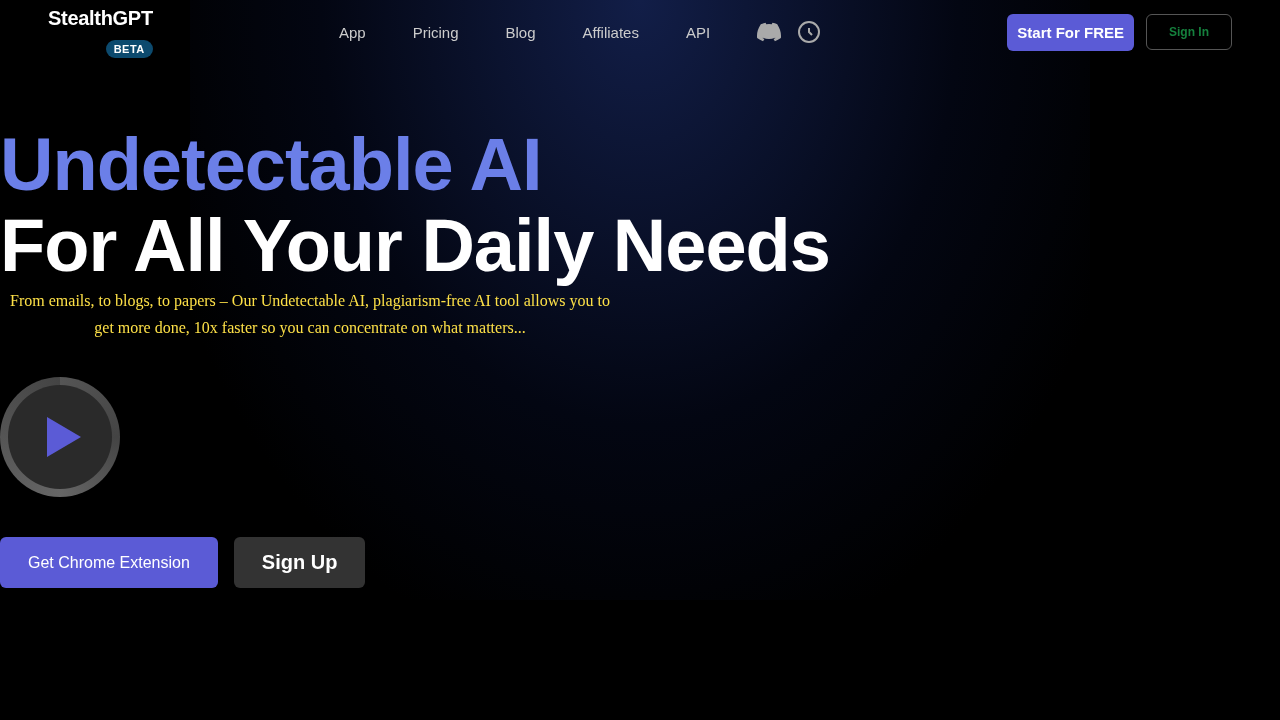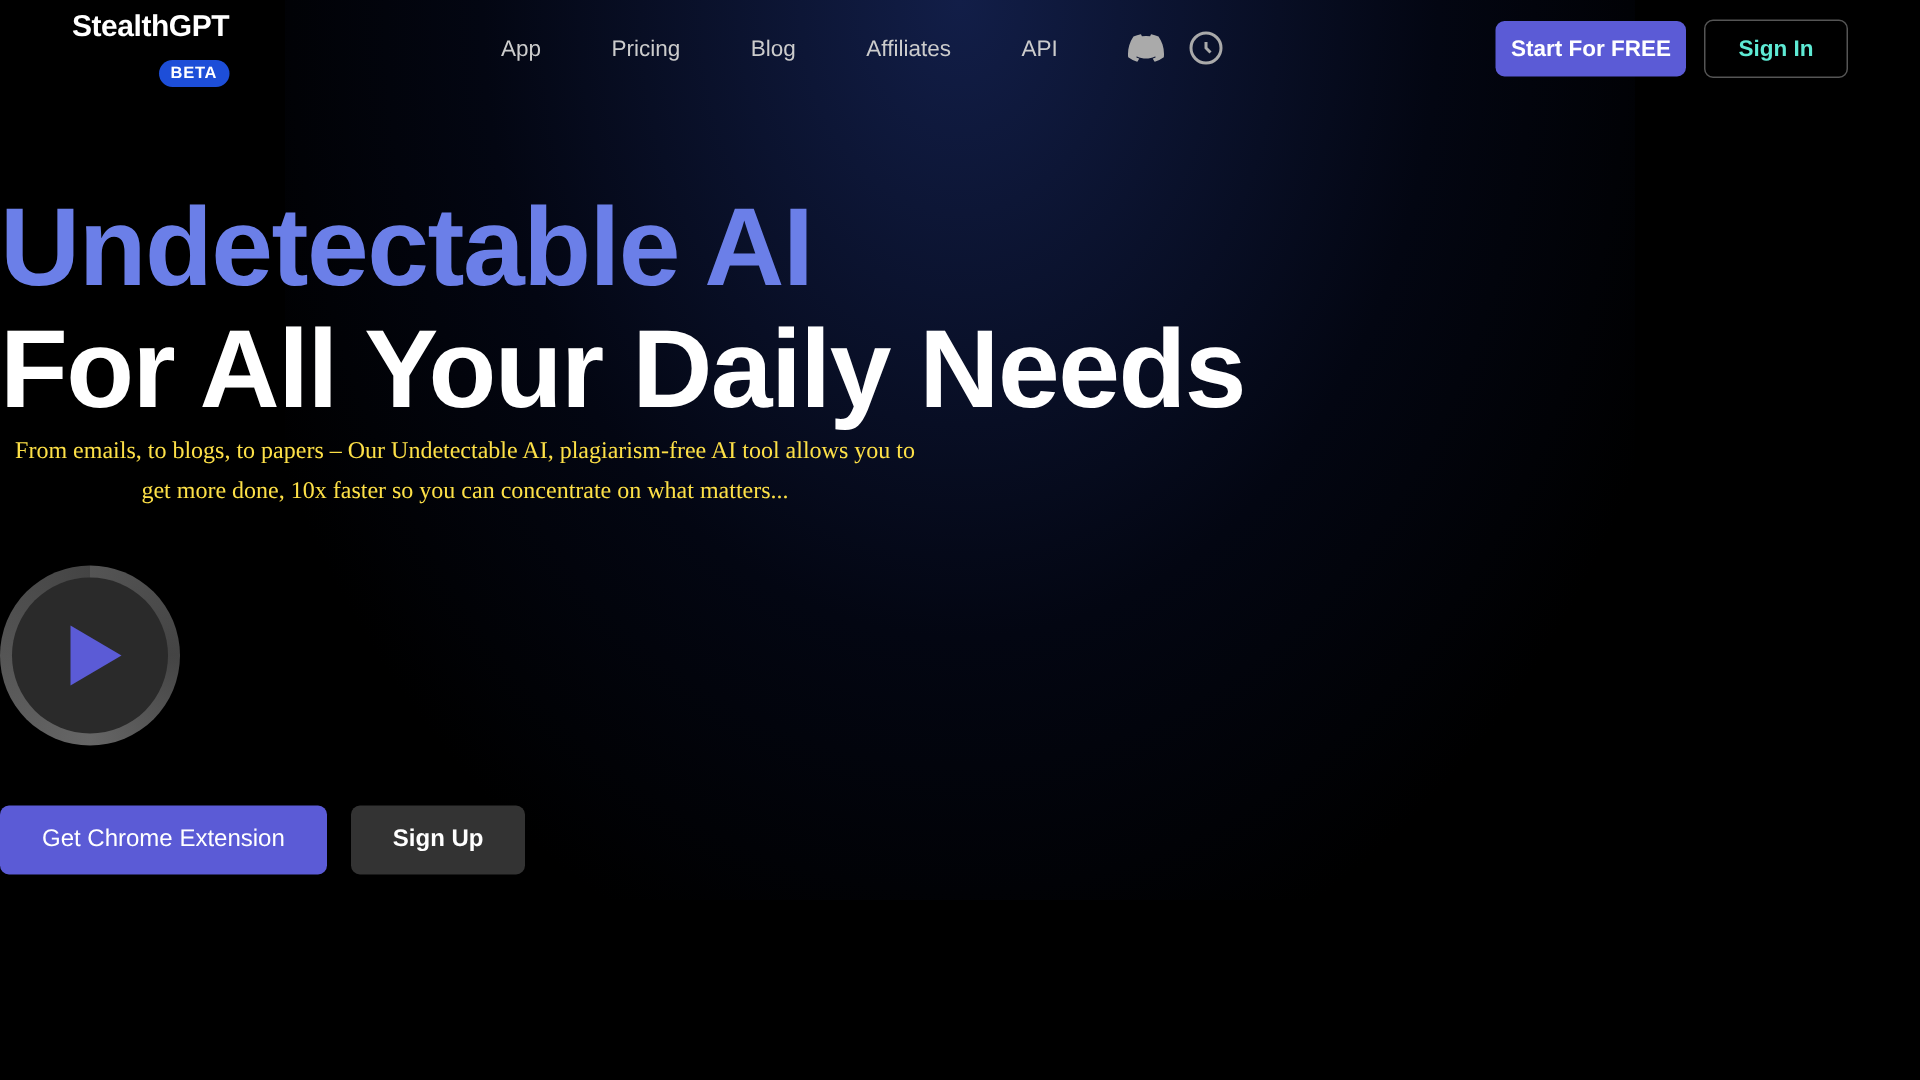--- a/index.html
+++ b/index.html
@@ -51,21 +51,21 @@
     }
 
     .logo-text {
       font-size: 20px;
       font-weight: 700;
       color: #fff;
       letter-spacing: -0.3px;
     }
 
     .beta-badge {
-      background: #1d4ed8;
+      background: #0c4a6e;
       color: #fff;
       font-size: 11px;
       font-weight: 700;
       padding: 3px 8px;
       border-radius: 20px;
       letter-spacing: 0.5px;
     }
 
     .navbar-center {
       display: flex;
@@ -108,25 +108,25 @@
       border: none;
       padding: 10px 10px;
       border-radius: 6px;
       font-size: 15px;
       font-weight: 600;
       cursor: pointer;
     }
 
     .btn-signin {
       background: transparent;
-      color: #5eead4;
+      color: #15803d;
       border: 1.5px solid #555;
       padding: 10px 22px;
       border-radius: 6px;
-      font-size: 15px;
+      font-size: 12px;
       font-weight: 600;
       cursor: pointer;
     }
 
     
     .hero {
       position: relative;
       z-index: 5;
       display: flex;
       flex-direction: column;
@@ -223,21 +223,21 @@
       font-weight: 400;
       cursor: pointer;
     }
 
     .btn-signup {
       background: #333;
       color: #fff;
       border: none;
       padding: 14px 28px;
       border-radius: 6px;
-      font-size: 16px;
+      font-size: 20px;
       font-weight: 600;
       cursor: pointer;
     }
 
     
     .discord-svg {
       width: 24px;
       height: 24px;
     }
 

